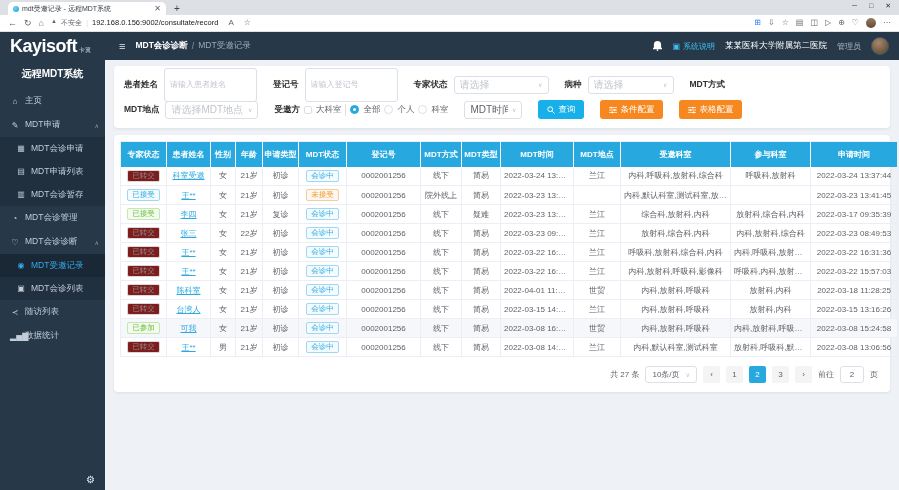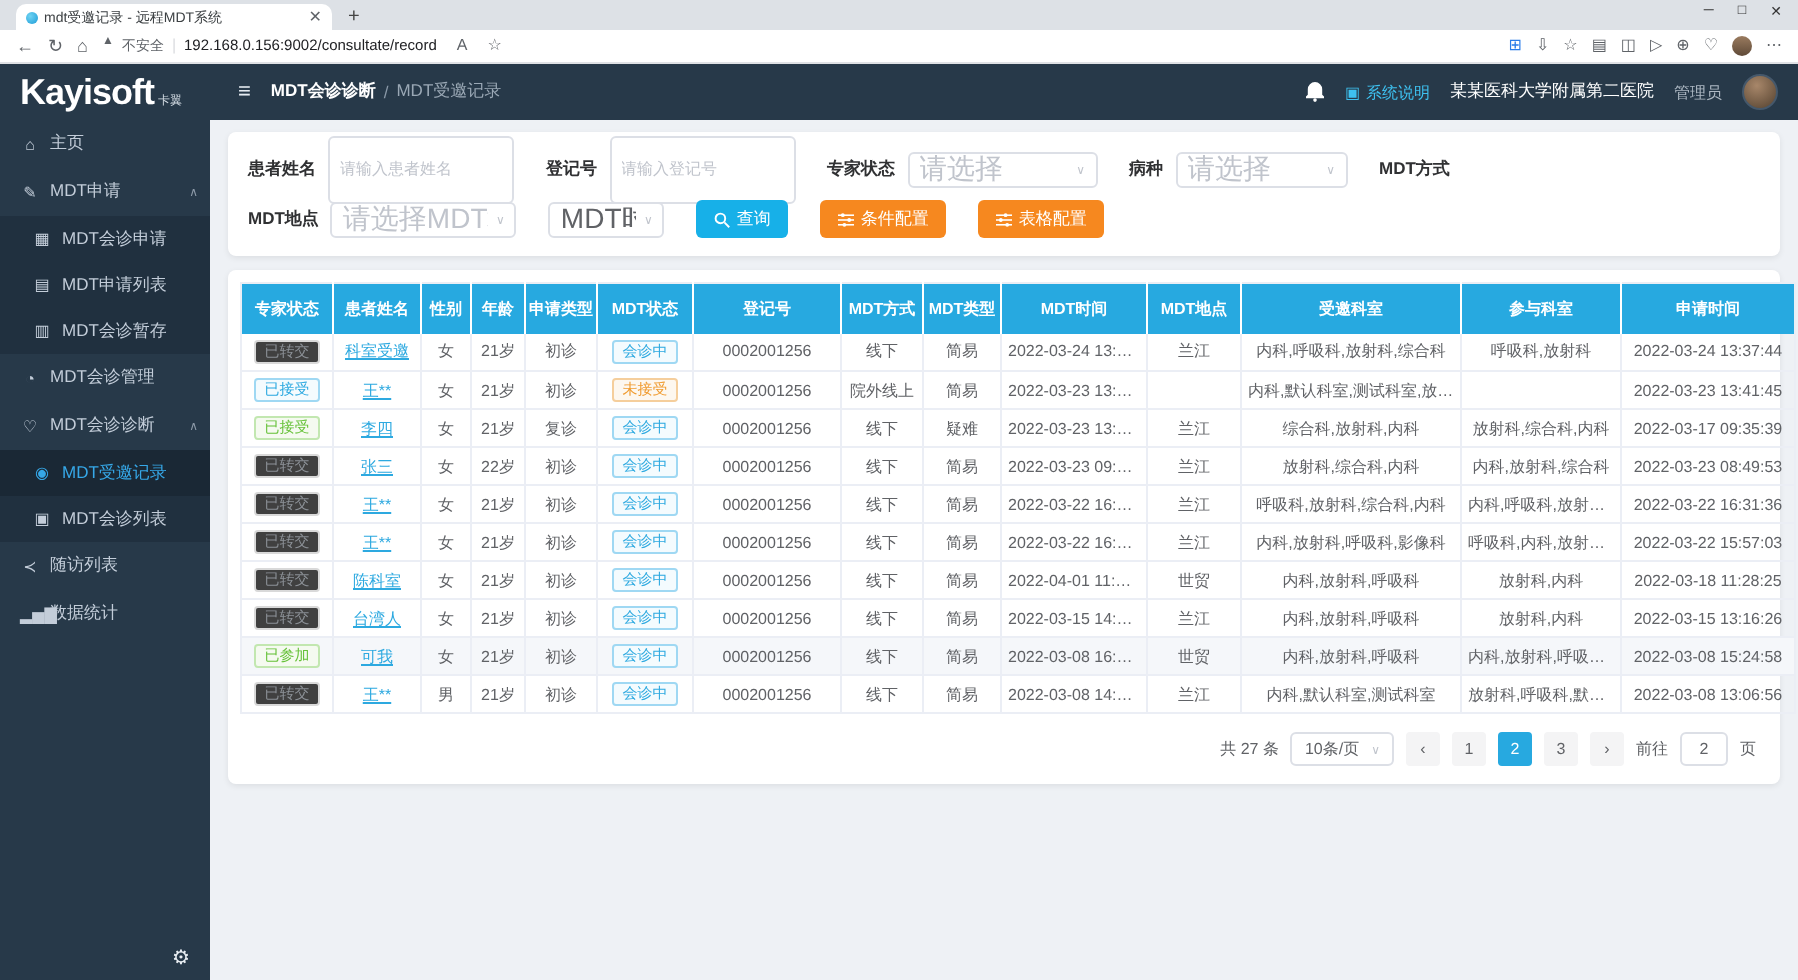--- a/index.html
+++ b/index.html
@@ -59,21 +59,21 @@
   
   .main{flex:1;min-width:0;padding:6px 9px;display:flex;flex-direction:column;gap:7px;background:#eef1f5;overflow:hidden}
   .card{background:#fff;border-radius:4px;box-shadow:0 1px 3px rgba(0,0,0,.08)}
   .filter-card{padding:6px 10px}
   .filter-row{display:flex;align-items:center;height:25px;gap:16px}
   .f-item{display:flex;align-items:center;gap:6px}
   .f-label{font-size:8.5px;font-weight:bold;color:#303133;white-space:nowrap}
   .f-input{height:14px;border:1px solid #dcdfe6;border-radius:3px;font-size:8px;color:#606266;padding:16px 5px;font-family:Liberation Serif, serif}
   .f-input::placeholder{color:#c0c4cc}
   .f-select{height:18px;border:1px solid #dcdfe6;border-radius:3px;display:flex;align-items:center;padding:0 5px;gap:4px;background:#fff}
-  .f-select .ph{font-size:14px;color:#c0c4cc;flex:1;white-space:nowrap;overflow:hidden}
+  .f-select .ph{font-size:10px;color:#c0c4cc;flex:1;white-space:nowrap;overflow:hidden}
   .f-select .ph.dark{color:#606266}
   .f-select .caret{font-size:6px;color:#c0c4cc}
   .chk{width:8px;height:8px;border:1px solid #dcdfe6;border-radius:2px;background:#fff}
   .chk-label,.radio-label{font-size:8.5px;color:#606266;white-space:nowrap}
   .vdiv{width:1px;height:12px;background:#dcdfe6}
   .radio{width:9px;height:9px;border-radius:50%;border:1px solid #dcdfe6;background:#fff;display:flex;align-items:center;justify-content:center}
   .radio.checked{border-color:#27a9e0;background:#27a9e0}
   .radio.checked .dot{width:3px;height:3px;border-radius:50%;background:#fff}
   .f-date{height:18px;border:1px solid #dcdfe6;border-radius:3px;display:flex;align-items:center;gap:5px;padding:0 6px;background:#fff}
   .f-date .ph{font-size:8px;color:#c0c4cc;white-space:nowrap}
@@ -83,21 +83,21 @@
   .btn-orange{background:#f6881f}
 
   
   .table-card{padding:6px 6px 9px}
   table{width:100%;border-collapse:collapse;table-layout:fixed;border:1px solid #ebeef5}
   thead th{background:#27a9e0;color:#fff;font-size:8px;font-weight:bold;height:25px;border-right:1px solid rgba(255,255,255,.35);white-space:nowrap;overflow:hidden}
   thead th:last-child{border-right:none}
   tbody td{font-size:8px;color:#606266;text-align:center;height:19px;border-bottom:1px solid #ebeef5;border-right:1px solid #ebeef5;white-space:nowrap;overflow:hidden;text-overflow:ellipsis;padding:0 3px}
   tbody tr.hl{background:#f5f7fa}
   .badge{display:inline-block;border:1px solid;border-radius:2px;font-size:7.5px;padding:1.5px 4px;line-height:1}
-  .b-gray{color:#8b9096;border-color:#d9d9d9;background:#404040}
+  .b-gray{color:#8b9096;border-color:#d9d9d9;background:#7f1d1d}
   .b-blue{color:#2da9e0;border-color:#9fd8f3;background:#f4fbfe}
   .b-green{color:#67c23a;border-color:#c2e7b0;background:#f5faf0}
   .b-orange{color:#f09b2f;border-color:#f5ce9c;background:#fdf7ef}
   .p-link{color:#2da9e0;text-decoration:underline;cursor:pointer}
 
   
   .pagination{display:flex;justify-content:flex-end;align-items:center;gap:6px;margin-top:9px;padding-right:6px;font-size:8px;color:#606266}
   .pg-size{height:17px;border:1px solid #dcdfe6;border-radius:3px;display:flex;align-items:center;gap:6px;padding:0 6px}
   .pg-size .caret{font-size:6px;color:#c0c4cc}
   .pg-btn{min-width:17px;height:17px;background:#f4f4f5;border-radius:2px;display:flex;align-items:center;justify-content:center;color:#606266;cursor:pointer;font-size:8px}
@@ -171,20 +171,21 @@
         </span>
         <span class="hospital">某某医科大学附属第二医院</span>
         <span class="role">管理员</span>
         <span class="avatar"></span>
       </div>
     </div>
 
     <div class="app-body">
 
       <div class="sidebar">
+        <div class="side-title">远程MDT系统</div>
         <div id="menu">
             <div class="menu-item">
               <span class="m-ic">⌂</span>
               <span class="m-label">主页</span>
             </div>
             <div class="menu-item">
               <span class="m-ic">✎</span>
               <span class="m-label">MDT申请</span>
               <span class="m-caret">∧</span>
             </div>
@@ -259,20 +260,34 @@
               <span class="f-label">MDT方式</span>
             </div>
           </div>
           <div class="filter-row">
             <div class="f-item">
               <span class="f-label">MDT地点</span>
               <div class="f-select" style="width:93px">
                 <span class="ph">请选择MDT地点</span>
                 <span class="caret">∨</span>
               </div>
+            </div>
+            <div class="f-item" style="gap:4px">
+              <span class="f-label">受邀方</span>
+              <span class="chk"></span>
+              <span class="chk-label">大科室</span>
+              <span class="vdiv"></span>
+              <span class="radio checked">
+                  <span class="dot"></span>
+                </span>
+              <span class="radio-label">全部</span>
+              <span class="radio"></span>
+              <span class="radio-label">个人</span>
+              <span class="radio"></span>
+              <span class="radio-label">科室</span>
             </div>
             <div class="f-select" style="width:58px">
               <span class="ph dark">MDT时间</span>
               <span class="caret">∨</span>
             </div>
             <button class="btn btn-search">
               <svg width="8" height="8" viewBox="0 0 10 10">
                   <circle cx="4" cy="4" r="3" fill="none" stroke="#fff" stroke-width="1.2"></circle>
                   <line x1="6.5" y1="6.5" x2="9.5" y2="9.5" stroke="#fff" stroke-width="1.2"></line>
                 </svg>

